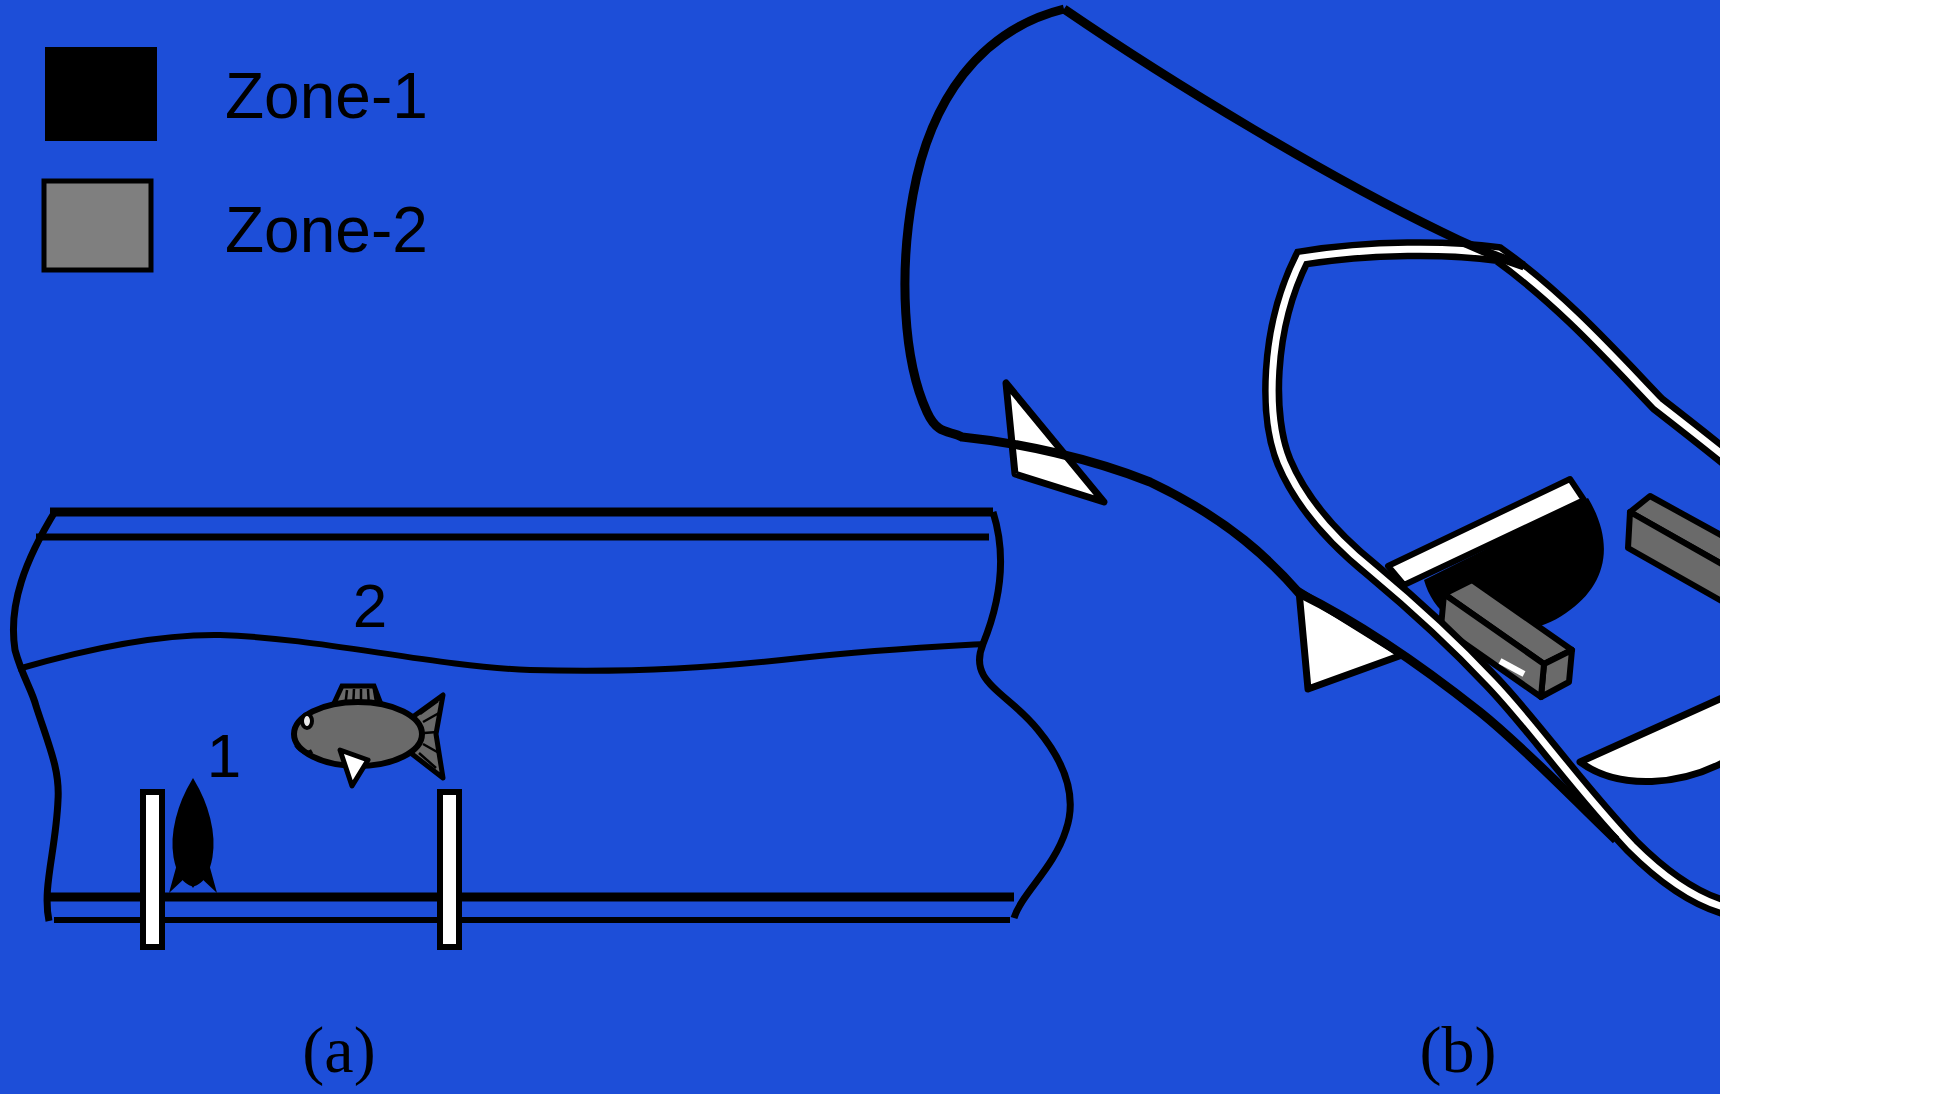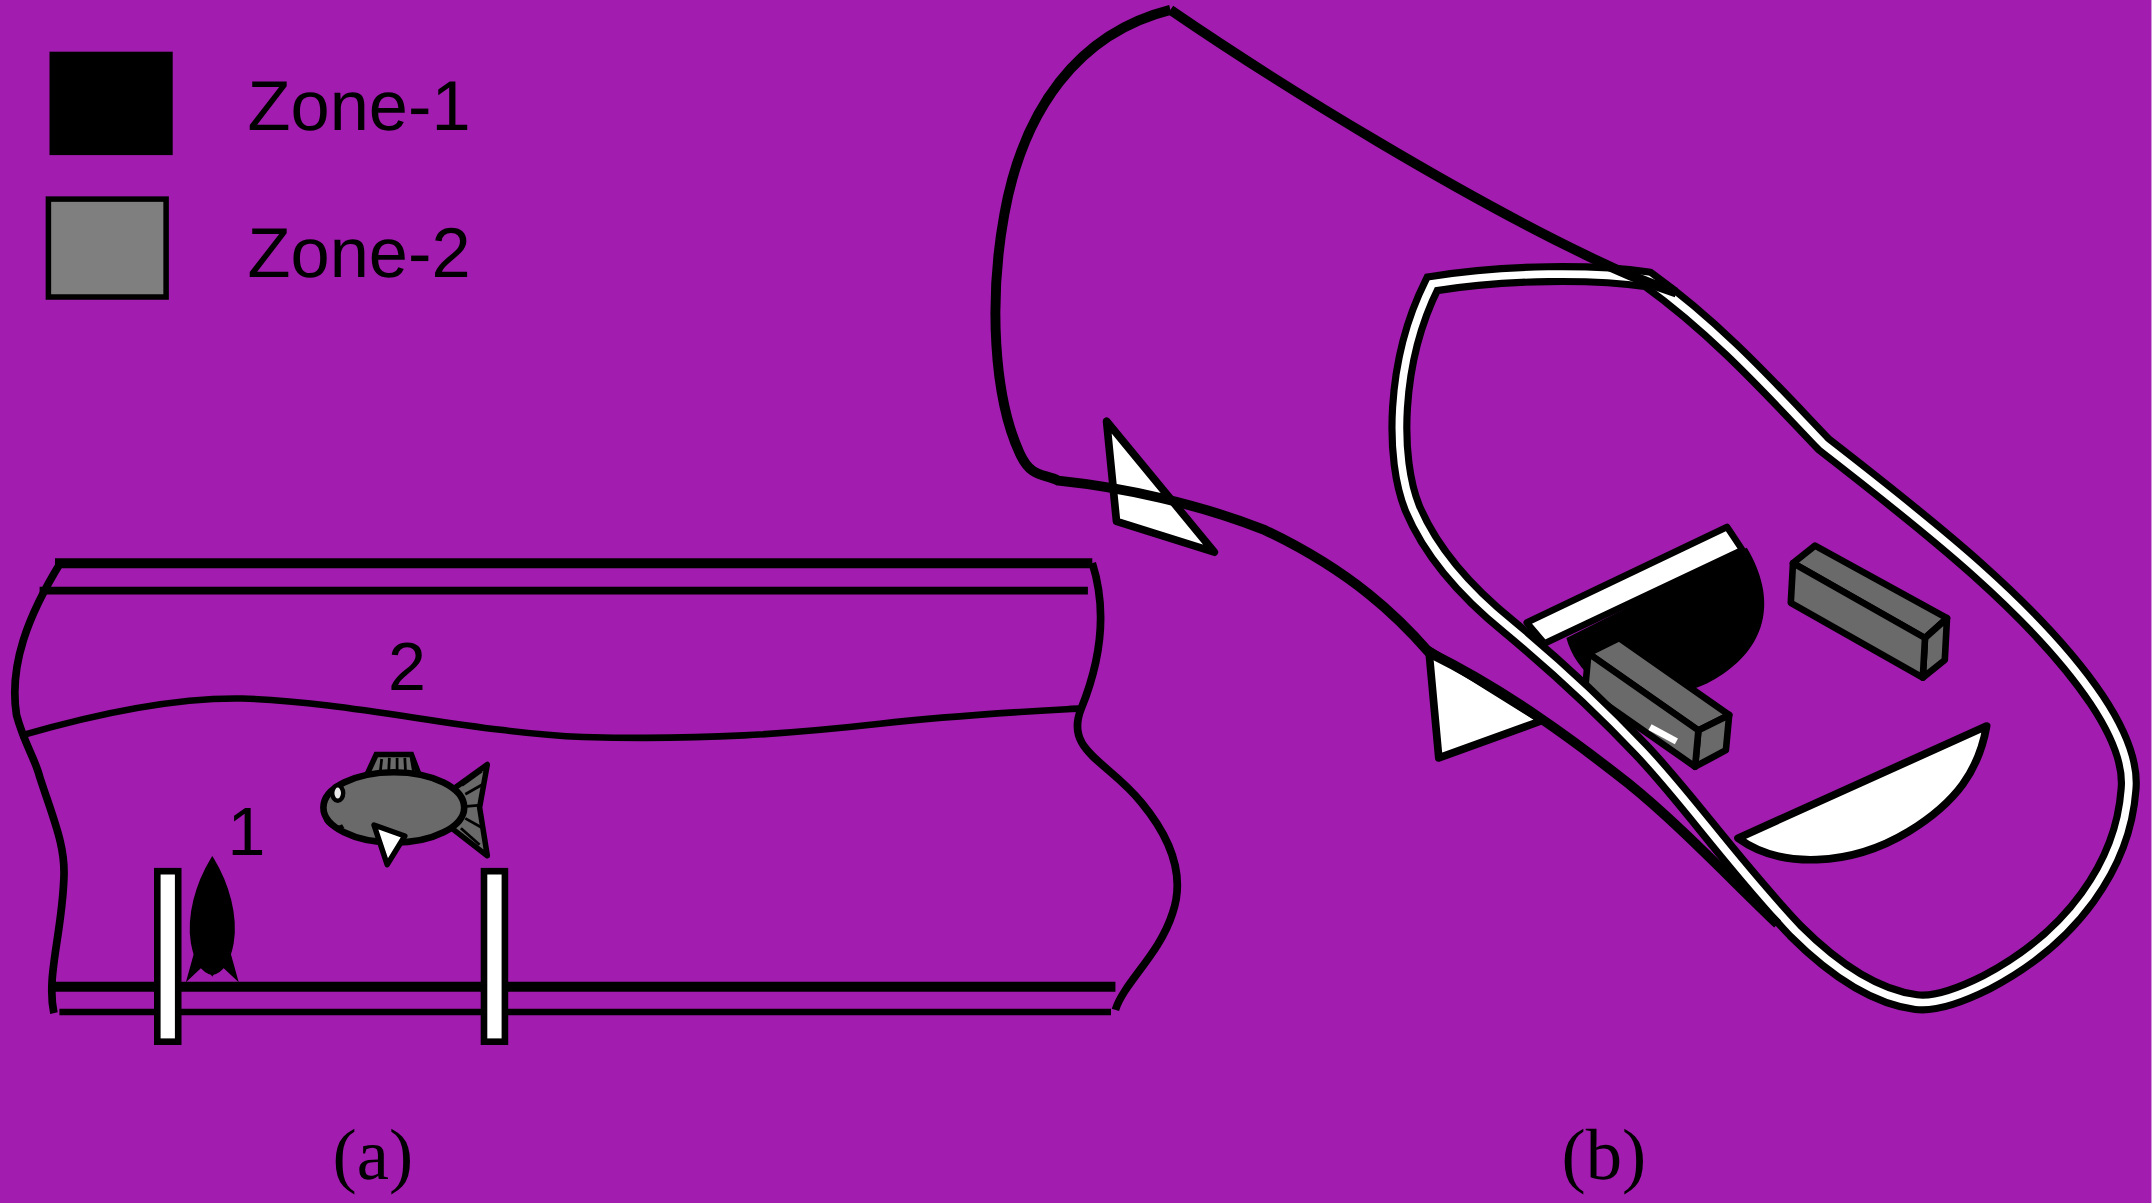--- a/index.html
+++ b/index.html
@@ -1,20 +1,20 @@
 <!DOCTYPE html>
 <html><head>
 <meta charset="utf-8">
 <style>
   html, body { margin: 0; padding: 0; background: #ffffff; }
   .figure-wrap {
     position: relative;
-    width: 1956px;
+    width: 1720px;
     height: 1094px;
-    background: #a21caf;
+    background: #1d4ed8;
     font-family: "Liberation Sans", sans-serif;
     overflow: hidden;
   }
   svg { display: block; }
   .legend-label {
     font-family: "Liberation Sans", sans-serif;
     font-size: 64px;
     fill: #000000;
   }
   .zone-marker {

